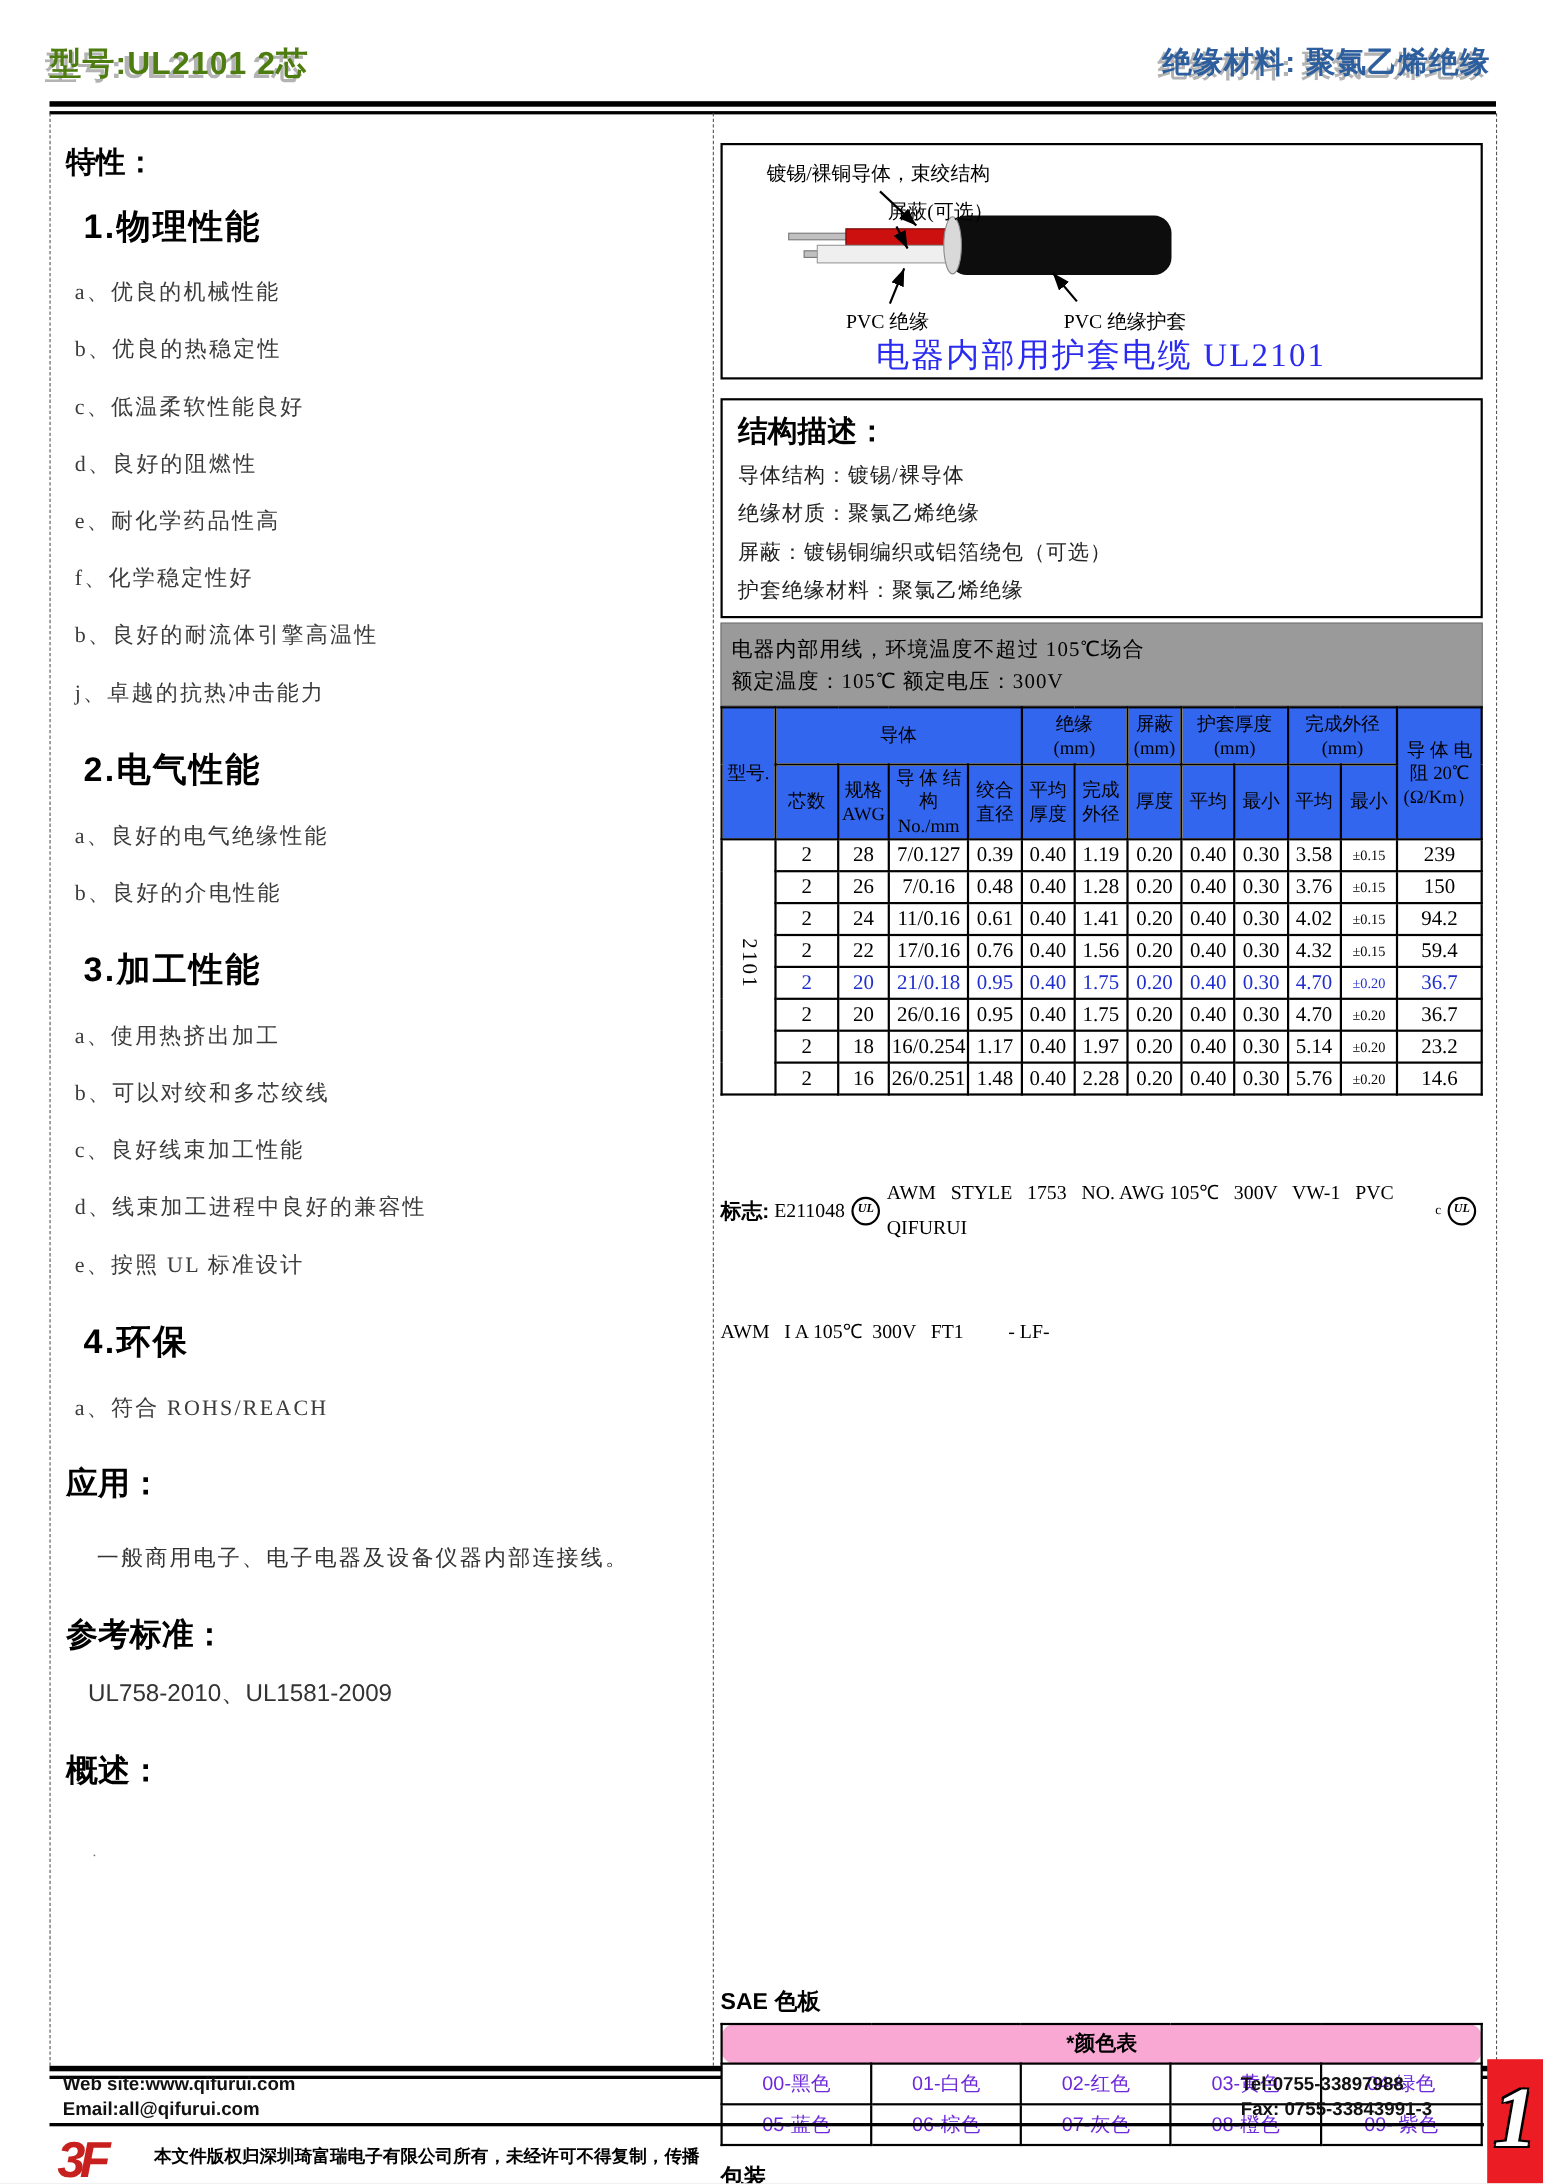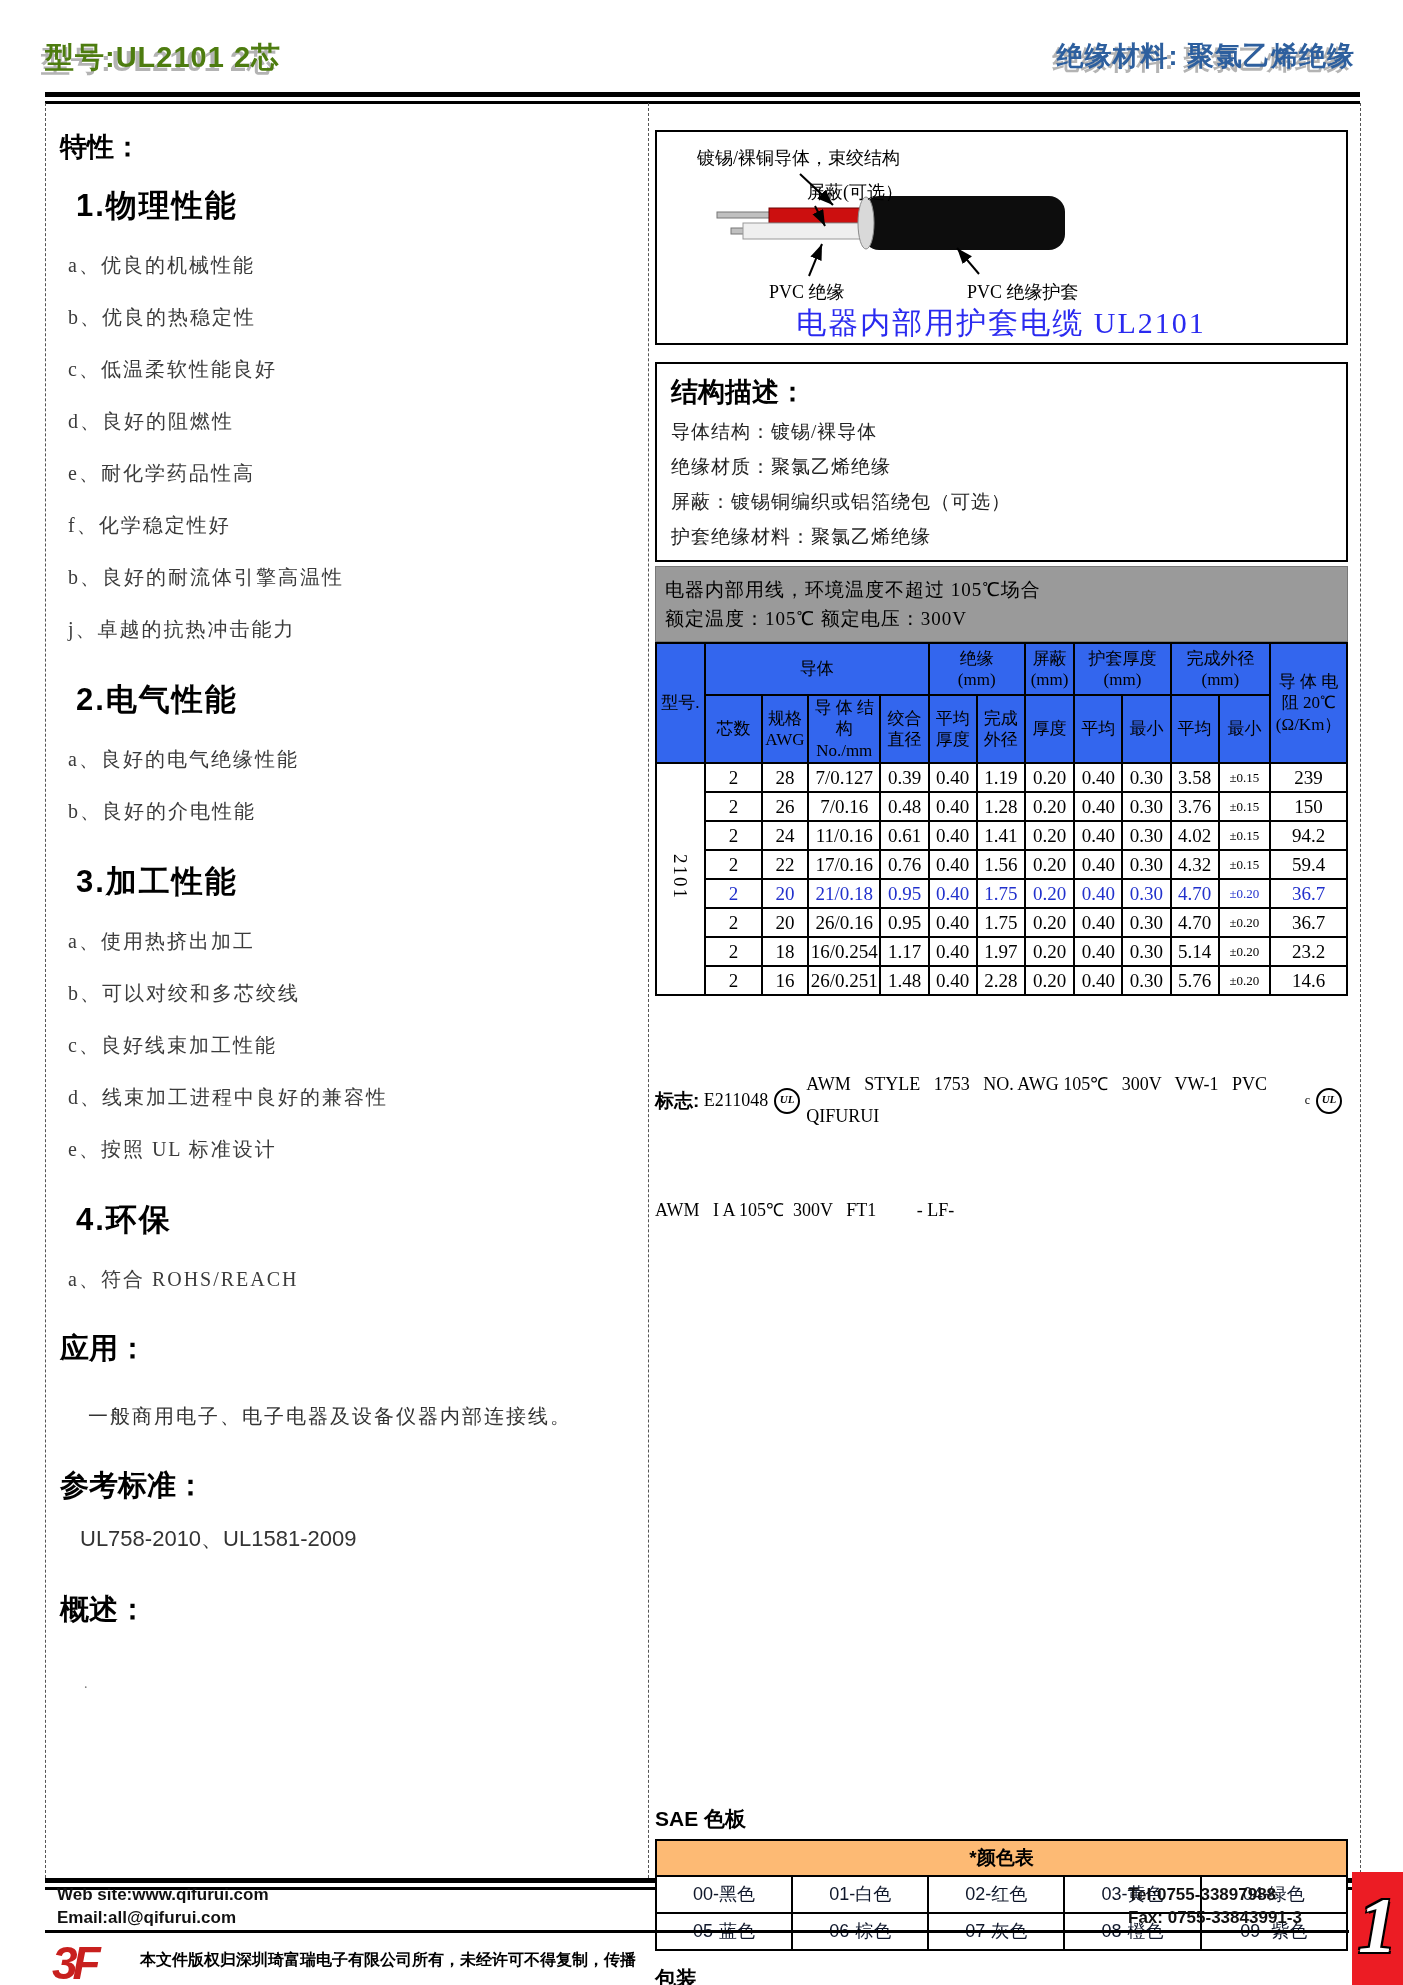--- a/index.html
+++ b/index.html
@@ -53,22 +53,22 @@
   .mark-line1{display:flex;align-items:center;}
   .mark-line1 .grow{flex:1;}
   .ul-logo{display:inline-block;width:22px;height:22px;border:2px solid #000;border-radius:50%;
            font:bold italic 11px "Liberation Serif",serif;text-align:center;line-height:19px;
            vertical-align:middle;margin:0 6px;flex:none;white-space:nowrap;}
   .c-small{font-size:12px;}
   
   .mini-title{font:bold 21px "Liberation Sans",sans-serif;margin-top:515px;}
   .sae{width:693px;margin-top:6px;font-family:"Liberation Sans",sans-serif;}
   .sae th,.sae td{border:2px solid #000;text-align:center;}
-  .sae th{background:#fdba74;color:#000;font-size:19px;height:32px;}
-  .sae td{height:33px;font-size:18px;color:#0f172a;background:#fff;}
+  .sae th{background:#f9a8d4;color:#000;font-size:19px;height:32px;border-radius:12px;}
+  .sae td{height:33px;font-size:18px;color:#6d28d9;background:#fff;}
   .pack-title{font:bold 21px "Liberation Sans",sans-serif;margin-top:14px;}
   
   .ft{position:absolute;font:bold 17px "Liberation Sans",sans-serif;color:#111;}
   .ft-web{left:57px;top:1885px;} .ft-mail{left:57px;top:1908px;}
   .ft-tel{left:1128px;top:1885px;} .ft-fax{left:1128px;top:1908px;}
   .ft-rule{position:absolute;left:45px;top:1930px;width:1304px;height:3px;background:#000;}
   .ft-brand{position:absolute;left:52px;top:1936px;color:#c8201e;
             font:bold italic 46px "Liberation Sans",sans-serif;letter-spacing:-5px;}
   .ft-copy{position:absolute;left:140px;top:1950px;font:bold 16px "Liberation Sans",sans-serif;}
   .pagebox{position:absolute;left:1352px;top:1872px;width:51px;height:113px;background:#ec1c24;

